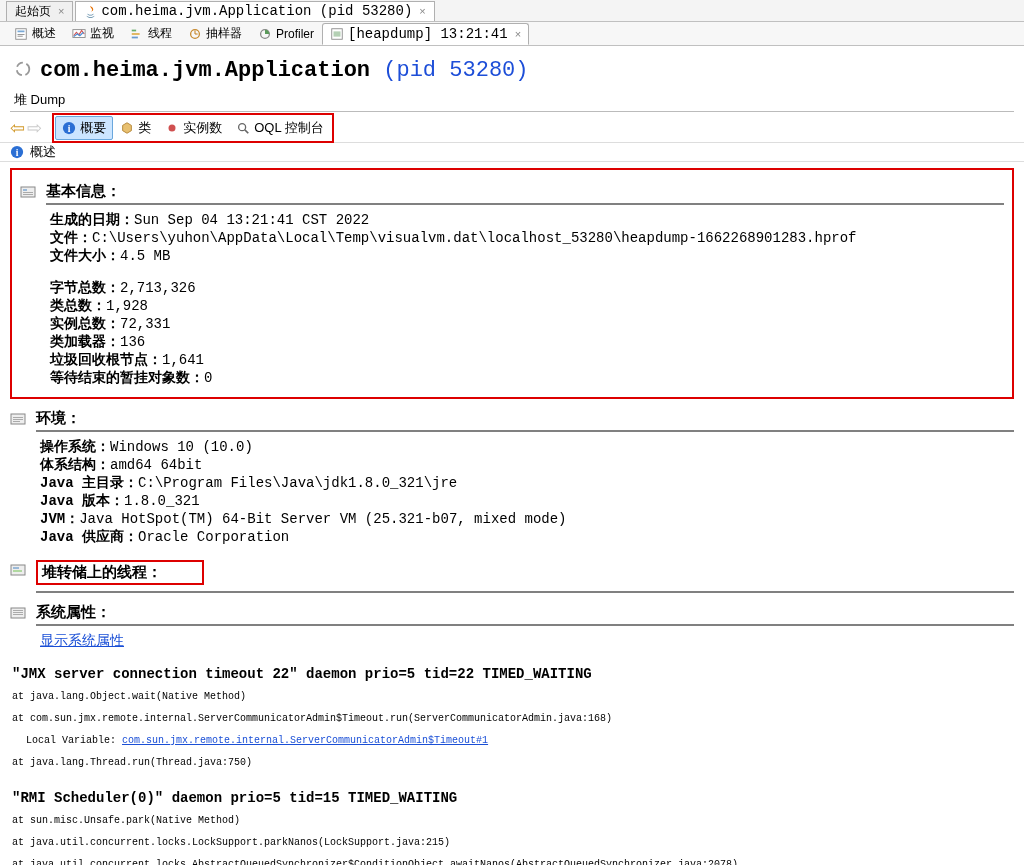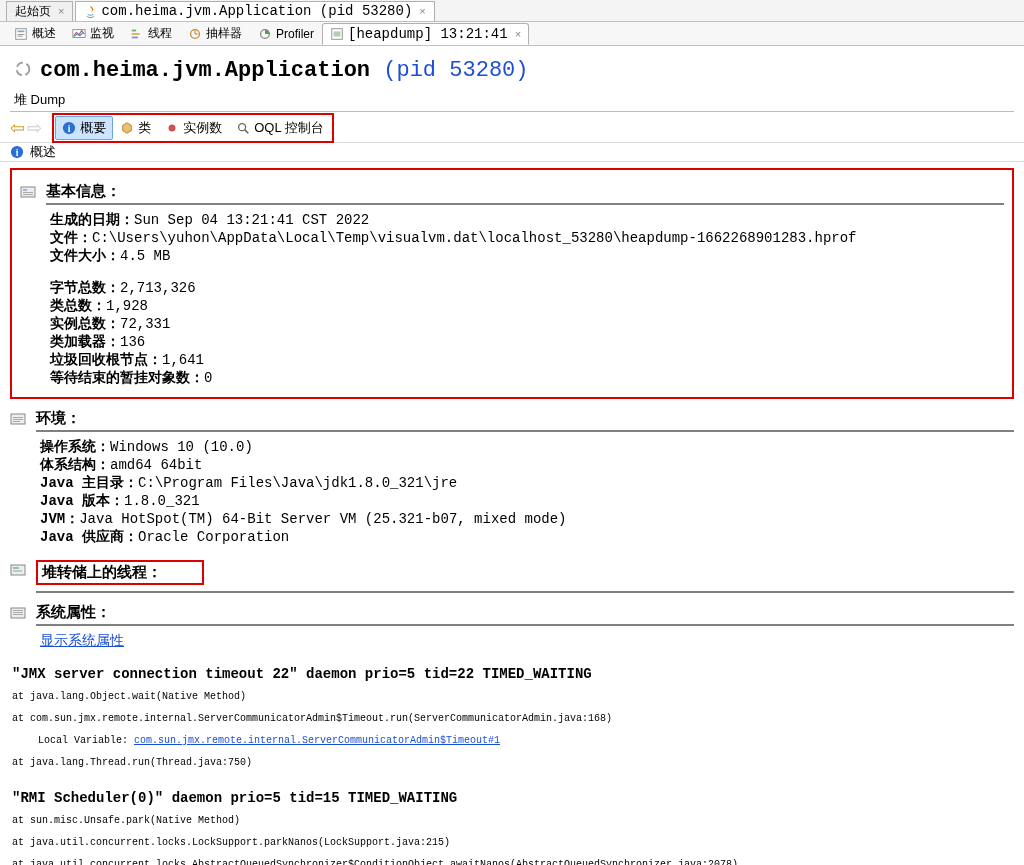--- a/index.html
+++ b/index.html
@@ -131,21 +131,21 @@
     font-size: 14px;
     font-weight: bold;
     margin: 16px 0 4px 2px;
   }
   .stack-line {
     font-family: "SimSun", "Courier New", monospace;
     font-size: 10px;
     line-height: 22px;
     margin-left: 2px;
   }
-  .stack-indent { margin-left: 28px; }
+  .stack-indent { margin-left: 16px; }
   .info-icon-circle { fill: #2b6fd4; }
   .arrow-left { color: #d29a2c; font-size: 18px; }
   .arrow-right { color: #cacaca; font-size: 18px; }
 </style>
 </head>
 <body>
 
 <div class="tabs-row">
   <div class="tab">
     <span>起始页</span>

